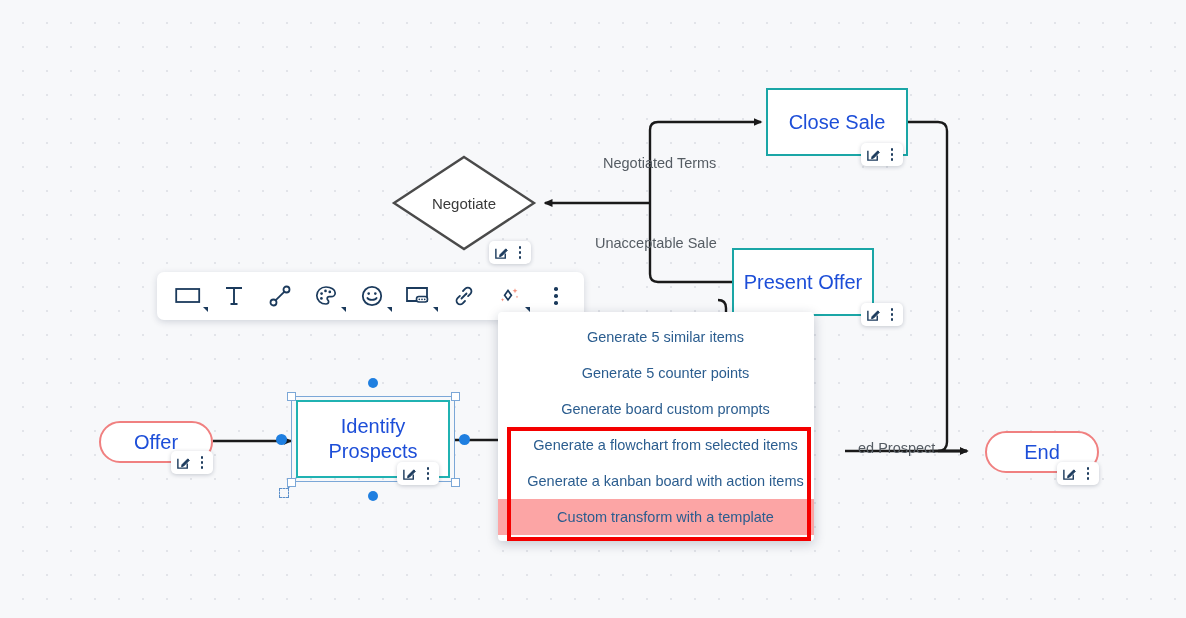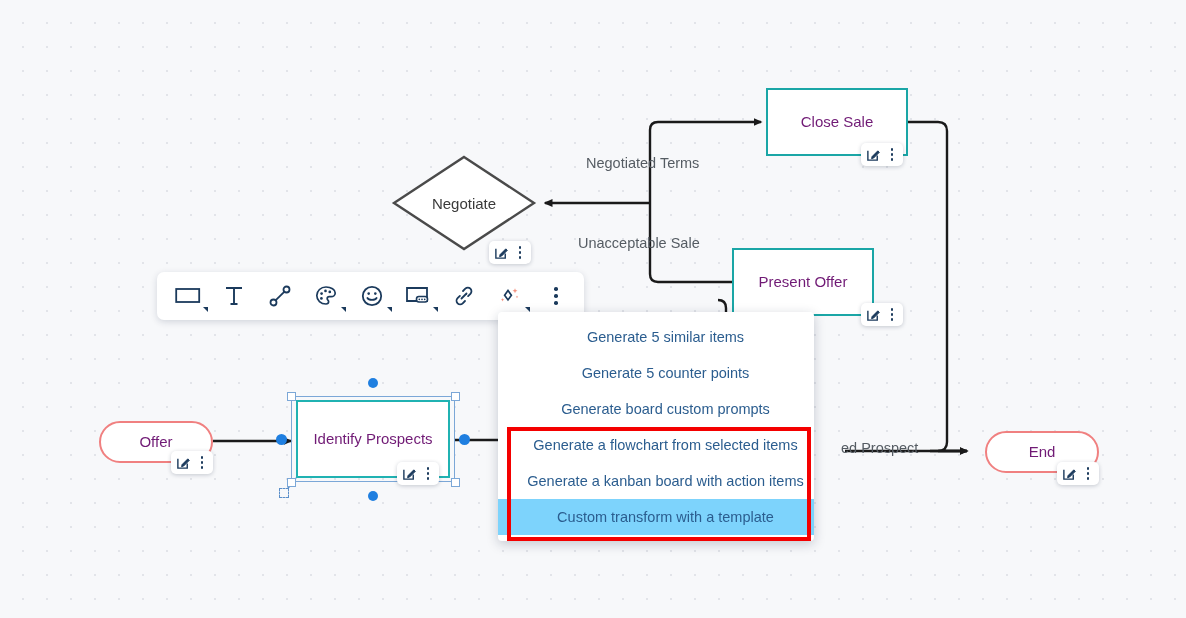--- a/index.html
+++ b/index.html
@@ -33,22 +33,23 @@
   }
 
   
   .node {
     position: absolute;
     box-sizing: border-box;
     background: #ffffff;
     display: flex;
     align-items: center;
     justify-content: center;
-    color: #701a75;
-    font-size: 15px;
+    text-align: center;
+    color: #1d4ed8;
+    font-size: 20px;
     line-height: 1.25;
   }
   .node.terminator {
     border: 2.5px solid #f08080;
     border-radius: 28px;
   }
   .node.process {
     border: 2.5px solid #1aa6a6;
   }
   .node.process-selected {
@@ -153,20 +154,21 @@
     z-index: 22;
   }
 
   
   .edge-label {
     position: absolute;
     font-size: 14.5px;
     color: #555c63;
     white-space: nowrap;
     z-index: 12;
+    margin-left: 17px;
   }
 
   
   #main-toolbar {
     position: absolute;
     left: 157px;
     top: 272px;
     width: 427px;
     height: 48px;
     background: #ffffff;
@@ -213,21 +215,21 @@
     display: flex;
     align-items: center;
     padding-left: 19px;
     font-size: 14.5px;
     color: #2b5d8f;
     cursor: pointer;
     white-space: nowrap;
     justify-content: center;
   }
   .menu-item.hovered {
-    background: #7dd3fc;
+    background: #fca5a5;
   }
 
   
   #highlight-box {
     position: absolute;
     left: 507px;
     top: 427px;
     width: 304px;
     height: 114px;
     border: 4px solid #f40000;

